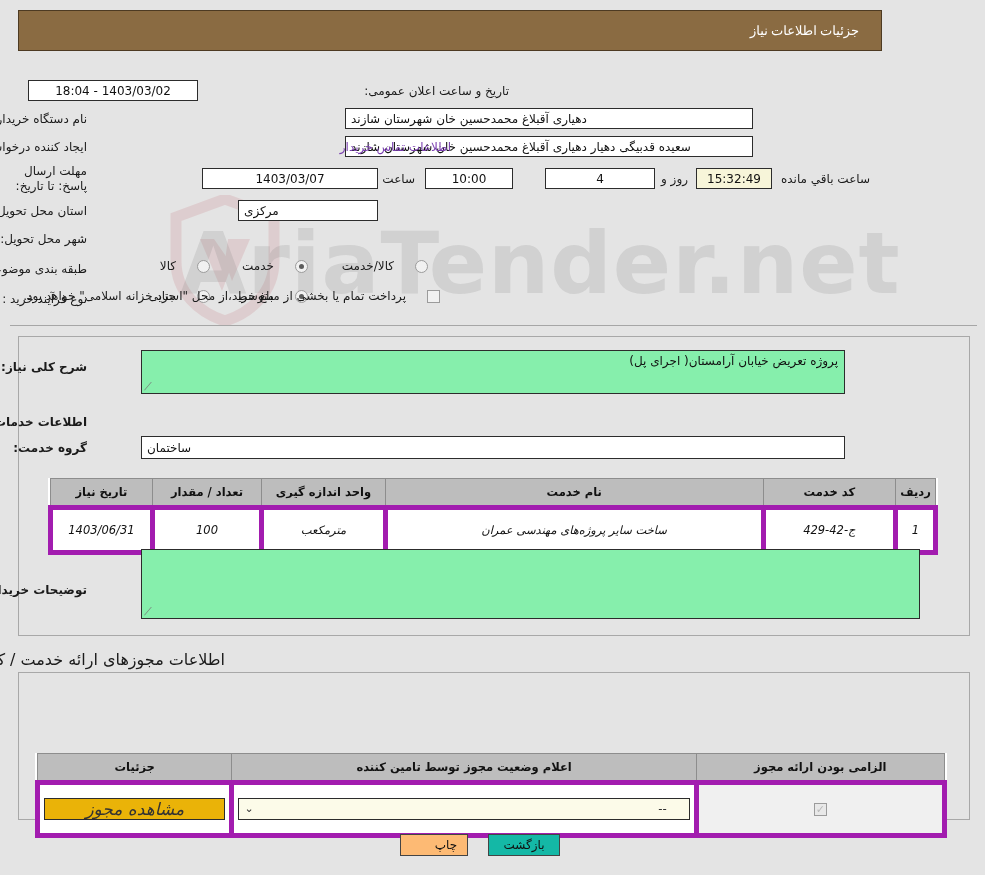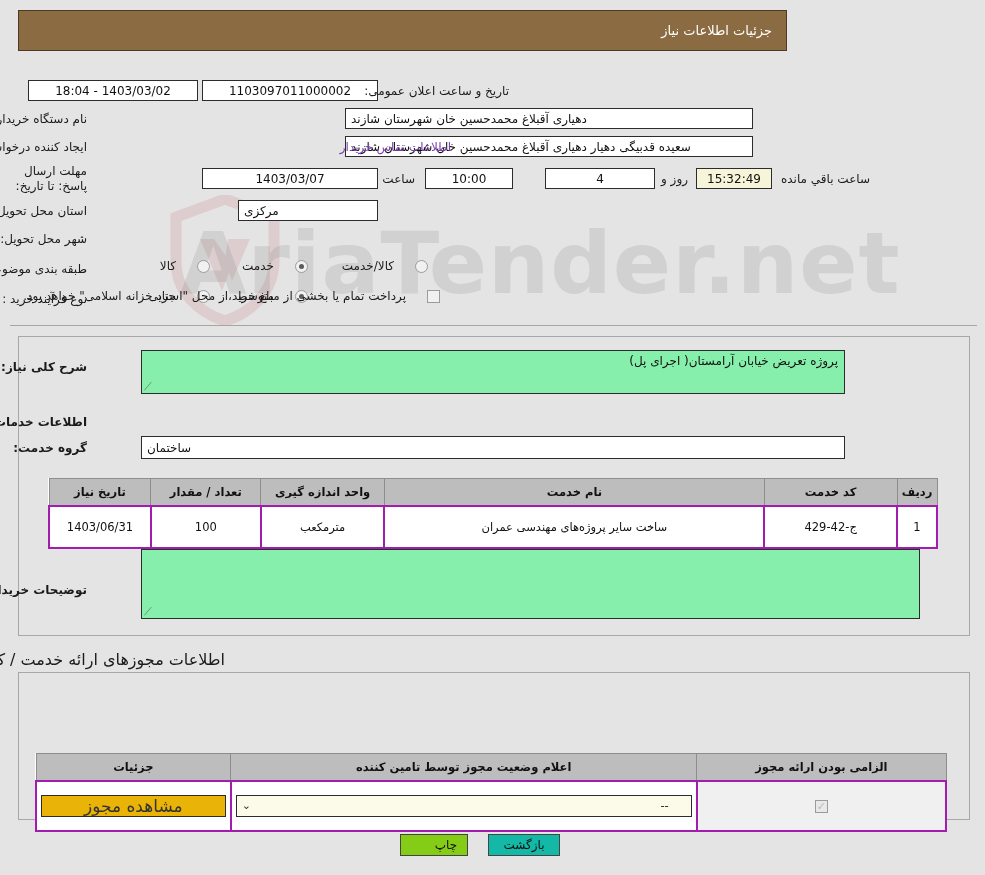--- a/index.html
+++ b/index.html
@@ -42,30 +42,31 @@
     position: absolute;
     left: 170px; top: 20px;
     width: 110px; height: 130px;
     opacity: 0.22;
   }
 
   
   .header-bar {
     position: absolute;
     left: 18px; top: 10px;
-    width: 769px; height: 41px;
+    width: 864px; height: 41px;
     background: #8a6b42;
     border: 1px solid #4d3a22;
     color: #ffffff;
     font-size: 13px;
     display: flex;
     align-items: center;
     justify-content: flex-start;
-    padding-right: 14px;
+    padding-right: 22px;
     z-index: 2;
+    font-family: Liberation Serif, serif;
   }
 
   
   .panel {
     position: absolute;
     background: transparent;
     border: 1px solid #9a9a9a;
     z-index: 1;
   }
   #top-panel {
@@ -203,25 +204,26 @@
     background: #bdbdbd;
     border: 1px solid #8d8d8d;
     color: #111;
     font-weight: bold;
     padding: 6px 4px;
     text-align: center;
     font-size: 11.5px;
   }
   table.grid td {
     background: #ffffff;
-    border: 2px solid #a21caf;
+    border: 5px solid #a21caf;
     color: #111;
     padding: 13px 4px;
     text-align: center;
     font-size: 11.5px;
+    font-style: italic;
   }
 
   
   .sel {
     position: relative;
     display: block;
     width: 100%;
     height: 22px;
     background: #fcfbe9;
     border: 1px solid #2c2c2c;
@@ -259,21 +261,21 @@
     height: 22px;
     border: 1px solid #444;
     font-size: 12px;
     display: flex;
     align-items: center;
     justify-content: center;
     cursor: pointer;
     color: #111;
     z-index: 5;
   }
-  .btn.print  { background: #84cc16; padding-left: 24px; }
+  .btn.print  { background: #fdba74; padding-left: 24px; }
   .btn.back   { background: #14b8a6; }
 
   .section-note {
     position: absolute;
     font-size: 16px;
     color: #1b1b1b;
     z-index: 3;
     white-space: nowrap;
   }
 </style>
@@ -291,21 +293,20 @@
     <div class="wm-text">AriaTender.net</div>
   </div>
 
   <div class="header-bar">
     <span>جزئیات اطلاعات نیاز</span>
   </div>
 
   <div class="panel" id="top-panel"></div>
 
   <div class="lbl" style="right:898px; top:84px;">شماره نیاز:</div>
-  <div class="fld center" style="right:607px; top:80px; width:176px; height:21px;">1103097011000002</div>
 
   <div class="lbl" style="right:476px; top:84px;">تاریخ و ساعت اعلان عمومی:</div>
   <div class="fld center" style="right:787px; top:80px; width:170px; height:21px; left:auto; margin-right:0;">1403/03/02 - 18:04</div>
 
   <div class="lbl" style="right:898px; top:112px;">نام دستگاه خریدار:</div>
   <div class="fld right" style="right:232px; top:108px; width:408px; height:21px;">دهیاری آقبلاغ محمدحسین خان شهرستان شازند</div>
 
   <div class="lbl" style="right:898px; top:140px;">ایجاد کننده درخواست:</div>
   <div class="fld right" style="right:232px; top:136px; width:408px; height:21px;">سعیده قدبیگی دهیار  دهیاری آقبلاغ محمدحسین خان شهرستان شازند</div>
   <div class="linkish" style="right:534px; top:140px;">اطلاعات تماس خریدار</div>

